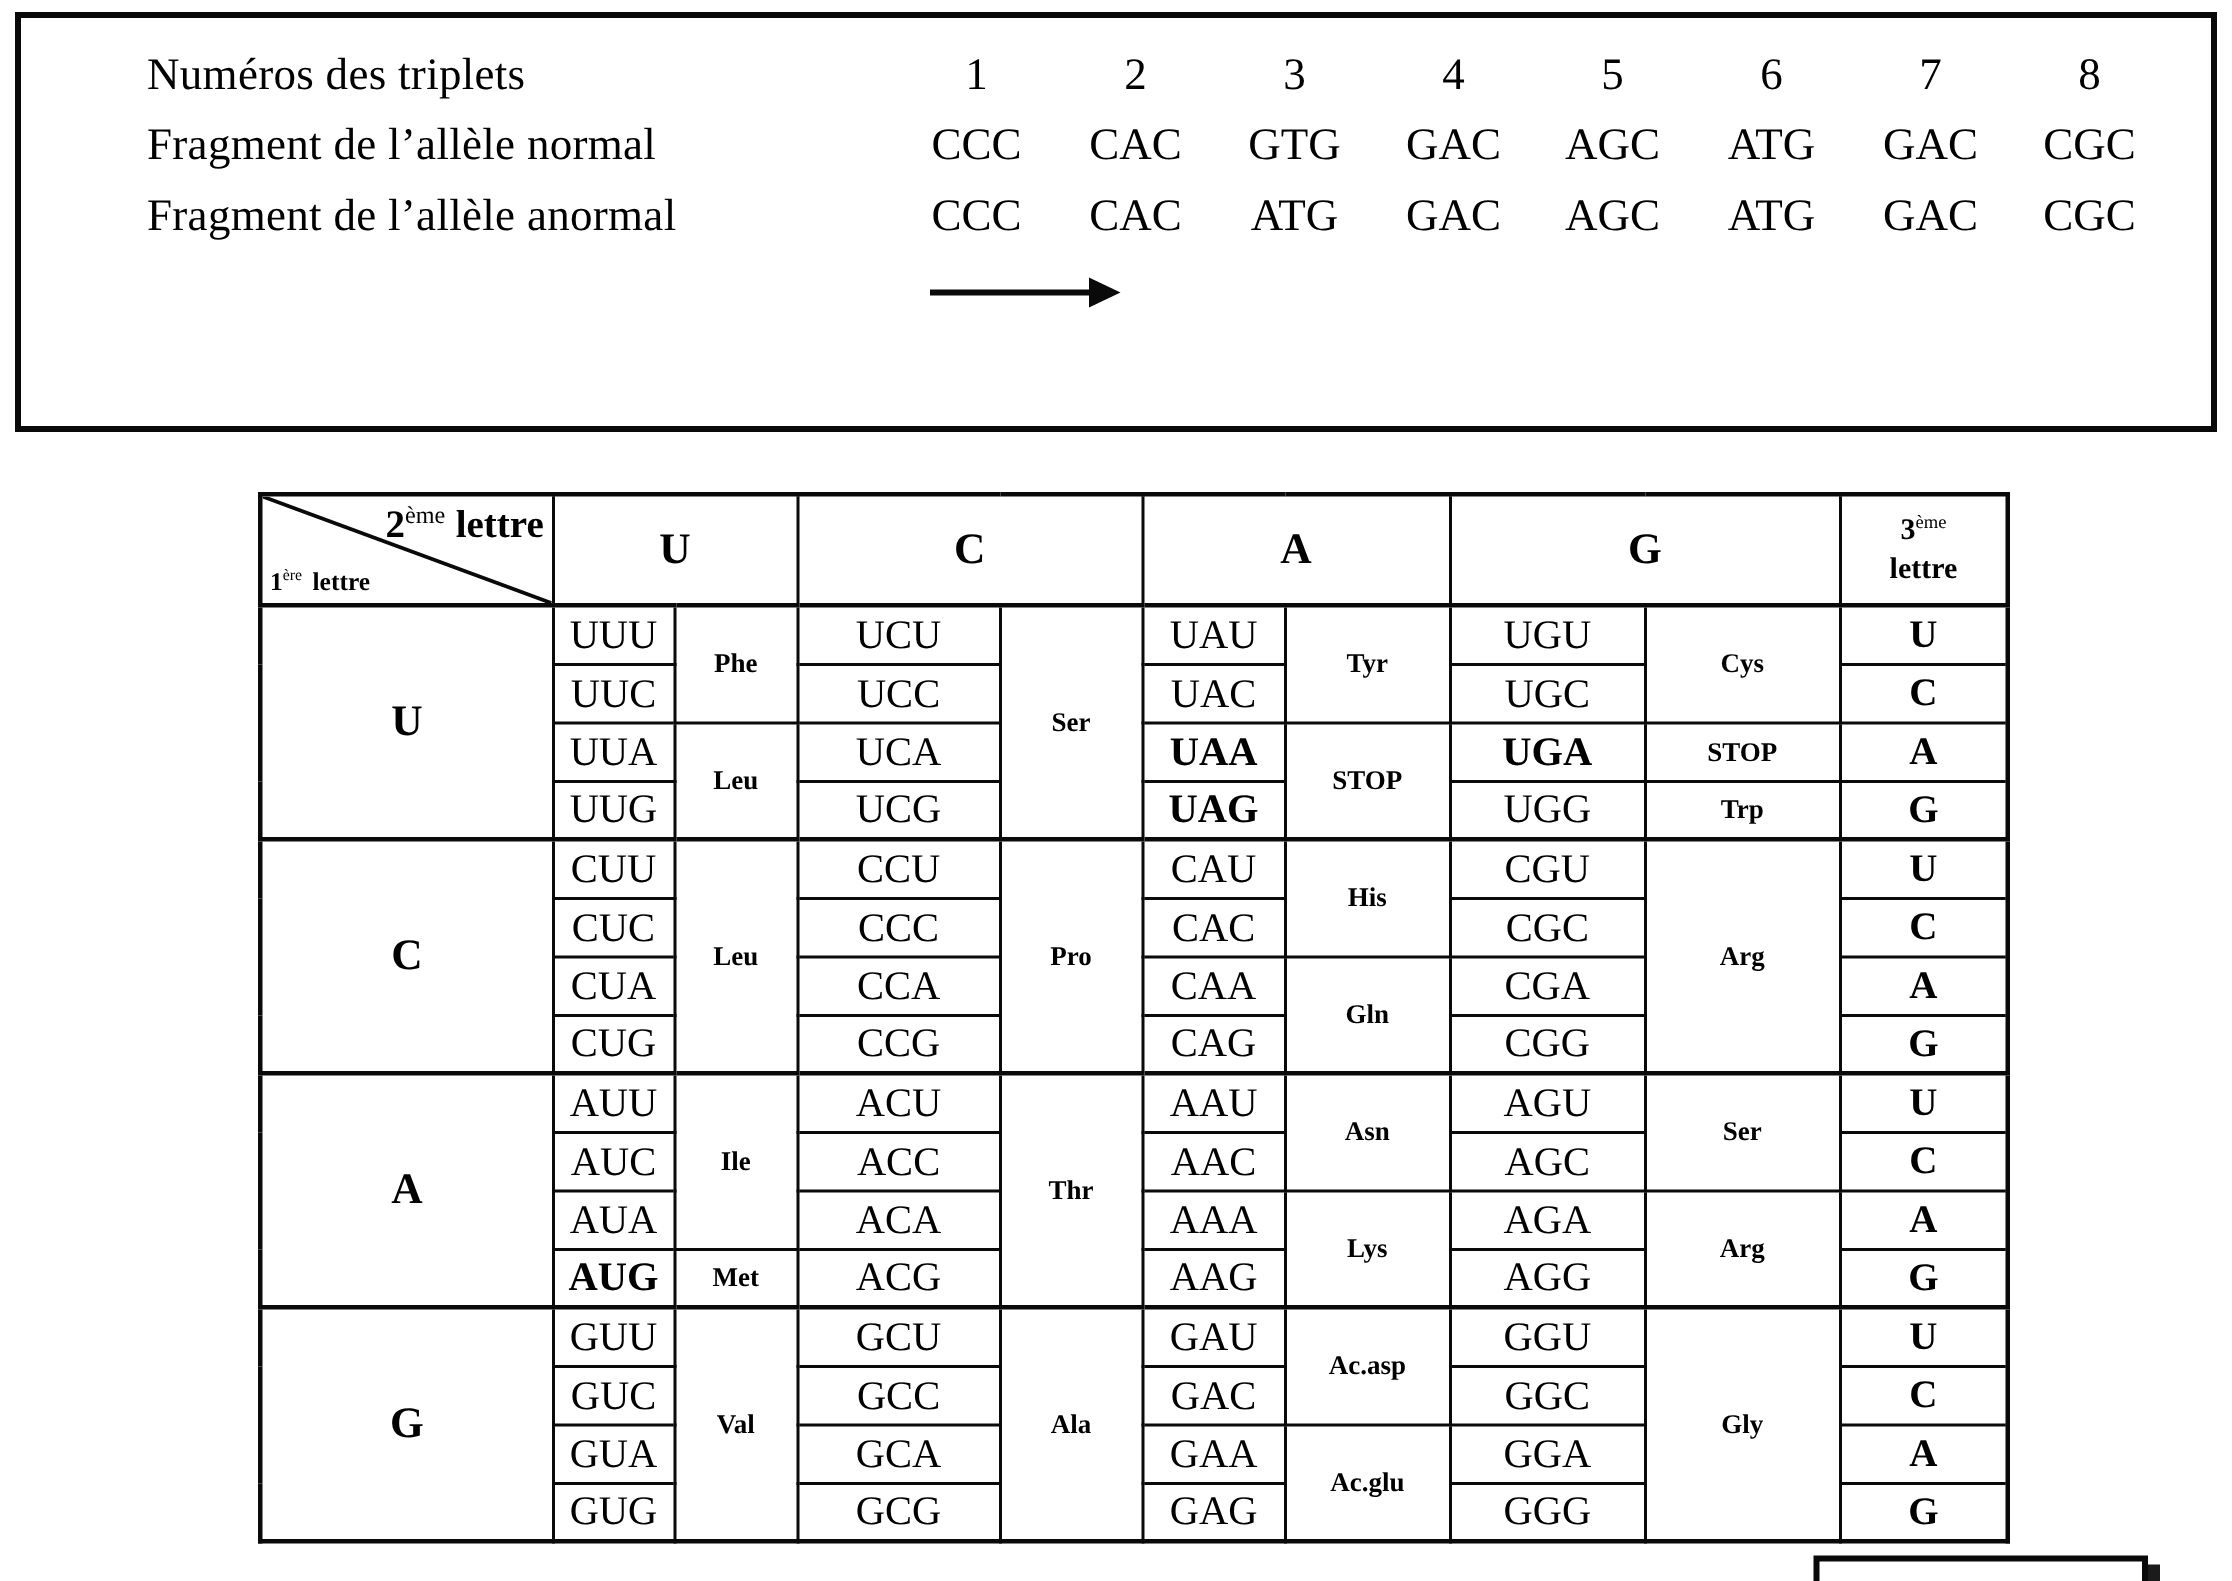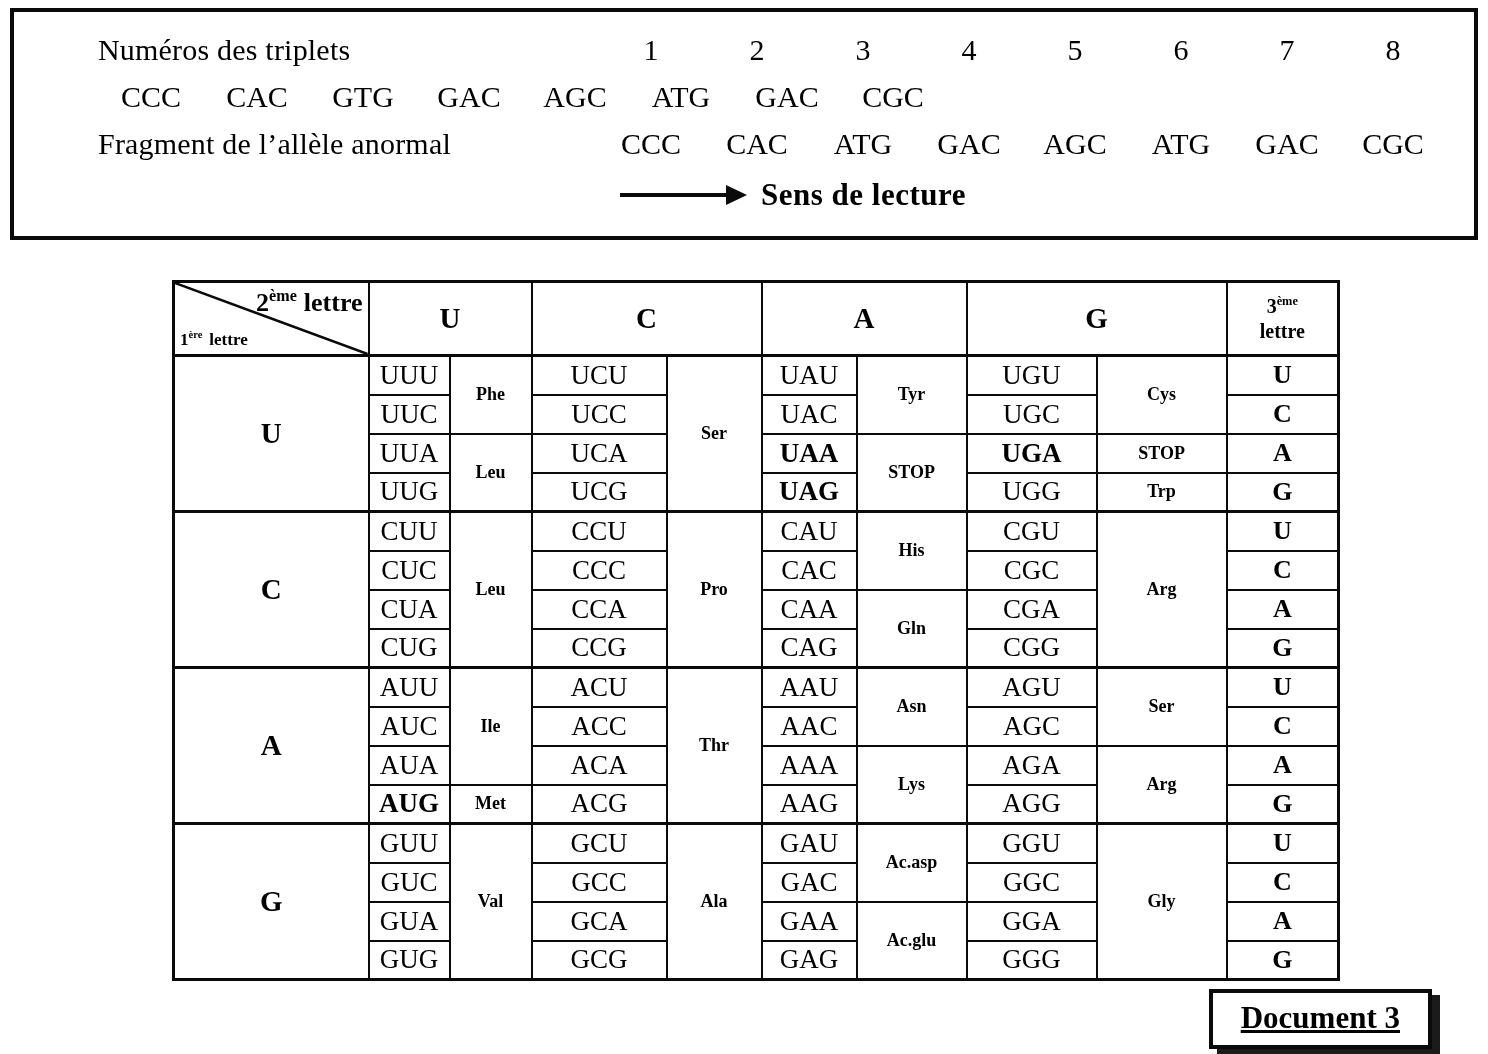--- a/index.html
+++ b/index.html
@@ -9,21 +9,21 @@
     background: #fff; color: #000;
     font-family: "Liberation Serif", "DejaVu Serif", serif;
     overflow: hidden;
   }
 
   
   .doc2-frame {
     position: relative;
     margin: 8px 10px 0 10px;
     border: 4px solid #0a0a0a;
-    height: 232px;
+    height: 280px;
     padding: 14px 0 0 84px;
     background: #fff;
   }
   .d2-row { display: flex; align-items: center; height: 47px; font-size: 30px; }
   .d2-label { width: 500px; letter-spacing: 0.2px; }
   .d2-cells { display: flex; }
   .d2-cell { width: 106px; text-align: center; }
 
   .d2-arrow-row {
     display: flex; align-items: center;
@@ -73,21 +73,21 @@
   td.codon { font-size: 27px; font-weight: normal; }
   td.codon.b { font-weight: bold; }
   td.amino { font-size: 18px; font-weight: bold; }
   td.first { font-size: 29px; font-weight: bold; }
   td.third { font-size: 26px; font-weight: bold; }
 
   th.corner { position: relative; padding: 0; }
   th.corner svg { position: absolute; inset: 0; width: 100%; height: 100%; }
   .corner-top { position: absolute; top: 4px; right: 5px; font-size: 26px; font-weight: bold; }
   .corner-bottom { position: absolute; bottom: 4px; left: 5px; font-size: 17px; font-weight: bold; }
-  sup.sp { font-size: 0.62em; vertical-align: super; font-weight: bold; }
+  sup.sp { font-size: 0.62em; vertical-align: super; font-weight: normal; }
   .sp-word { margin-left: 7px; }
   th.third-head { font-size: 20px; line-height: 1.25; font-weight: bold; }
 
   .doc3-label-pos {
     width: fit-content;
     margin: 8px 56px 0 auto;
     position: relative; z-index: 2; text-decoration: underline;
   }
 </style>
 </head>
@@ -103,20 +103,21 @@
       <div class="d2-cell">3</div>
       <div class="d2-cell">4</div>
       <div class="d2-cell">5</div>
       <div class="d2-cell">6</div>
       <div class="d2-cell">7</div>
       <div class="d2-cell">8</div>
     </div>
   </div>
 
   <div class="d2-row">
+    <div class="d2-label">Fragment de l’allèle normal</div>
     <div class="d2-cells">
       <div class="d2-cell">CCC</div>
       <div class="d2-cell">CAC</div>
       <div class="d2-cell">GTG</div>
       <div class="d2-cell">GAC</div>
       <div class="d2-cell">AGC</div>
       <div class="d2-cell">ATG</div>
       <div class="d2-cell">GAC</div>
       <div class="d2-cell">CGC</div>
     </div>
@@ -132,21 +133,20 @@
       <div class="d2-cell">AGC</div>
       <div class="d2-cell">ATG</div>
       <div class="d2-cell">GAC</div>
       <div class="d2-cell">CGC</div>
     </div>
   </div>
 
   <div class="d2-arrow-row">
     <div class="arrow-line"></div>
     <div class="arrow-head"></div>
-    <span class="arrow-text">Sens de lecture</span>
   </div>
 
 </div>
 
 <table class="code">
   <colgroup>
     <col style="width:195px">
       <col style="width:81px">
       <col style="width:82px">
     <col style="width:135px">

